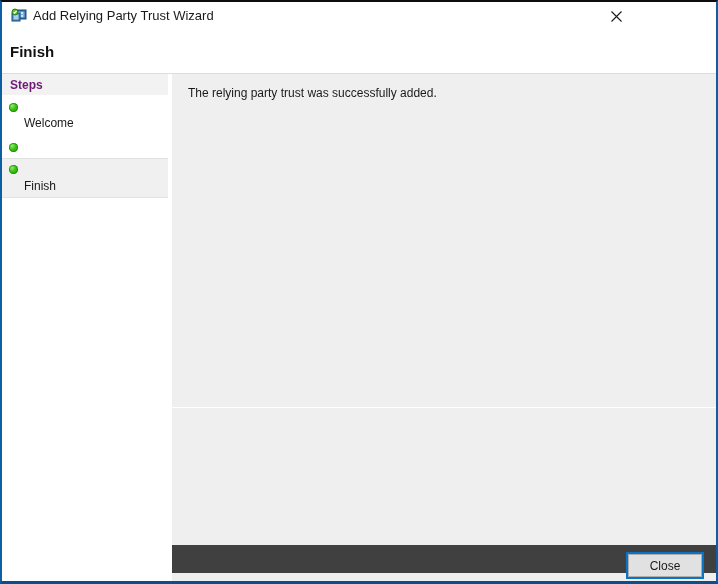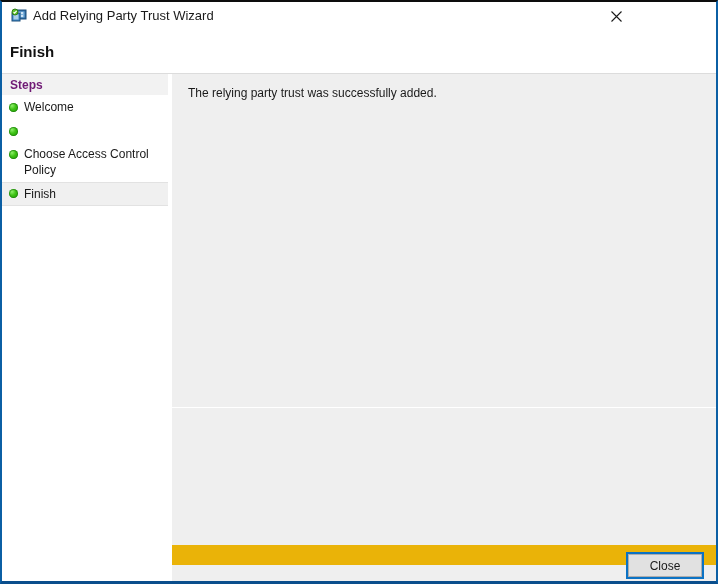--- a/index.html
+++ b/index.html
@@ -147,21 +147,21 @@
     position: absolute;
     left: 7px;
     top: 7px;
     width: 9px;
     height: 9px;
     border-radius: 50%;
     background: radial-gradient(circle at 33% 30%, #8ef06a 0%, #3fc316 42%, #1f9a06 100%);
     box-shadow: inset 0 0 0 1px rgba(20,110,10,0.55);
   }
   .step.current .bullet { top: 6px; }
-  .step-label { display: block; }
+  .step-label { display: block; margin-top: 16px; }
 
   .sidebar-divider {
     position: absolute;
     left: 166px;
     top: 0;
     width: 1px;
     height: 507px;
     background: #ffffff;
   }
 
@@ -191,22 +191,22 @@
     left: 16px;
     top: 12px;
     font-size: 12px;
     color: #1a1a1a;
   }
   .footer {
     position: absolute;
     left: 0;
     right: 0;
     top: 471px;
-    height: 20px;
-    background: #eab308;
+    height: 28px;
+    background: #404040;
   }
   .close-action {
     position: absolute;
     right: 14px;
     top: 9px;
     width: 74px;
     height: 23px;
     box-sizing: border-box;
     background: #e1e1e1;
     border: 1px solid #adadad;
@@ -265,24 +265,20 @@
         <div class="step">
           <span class="bullet"></span>
           <span class="step-label">Welcome</span>
         </div>
 
         <div class="step">
           <span class="bullet"></span>
         </div>
 
 
-        <div class="step">
-          <span class="bullet"></span>
-          <span class="step-label">Choose Access Control Policy</span>
-        </div>
 
 
         <div class="step current">
           <span class="bullet"></span>
           <span class="step-label">Finish</span>
         </div>
 
       </div>
     </div>
 

